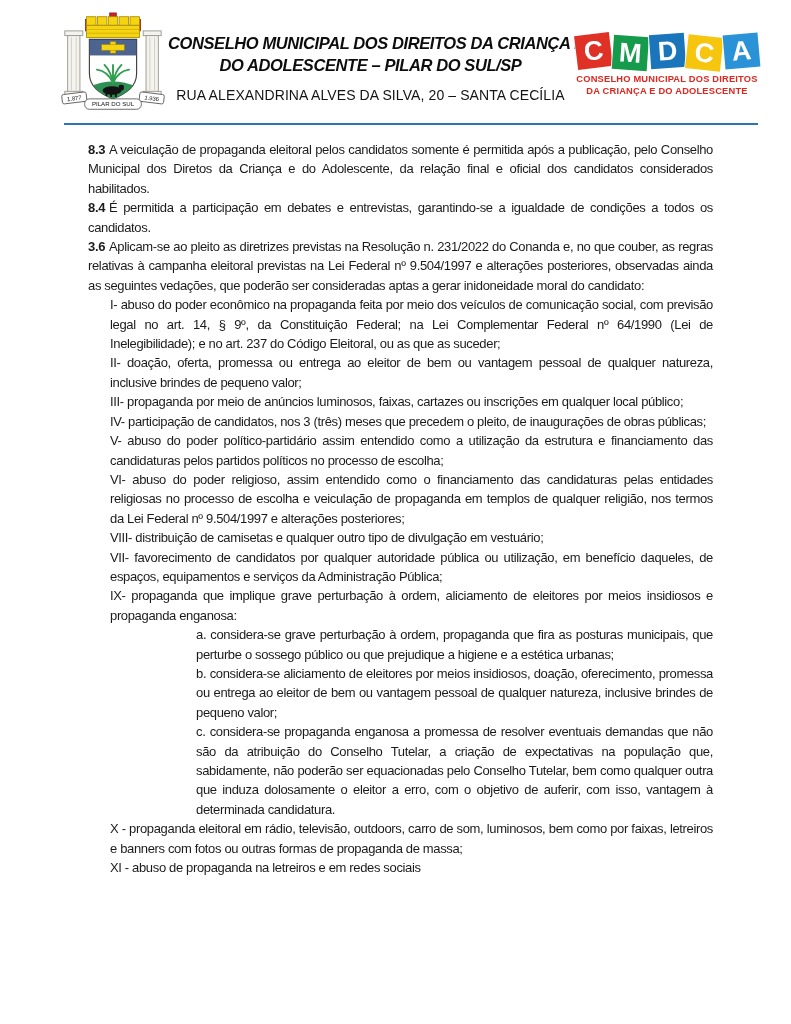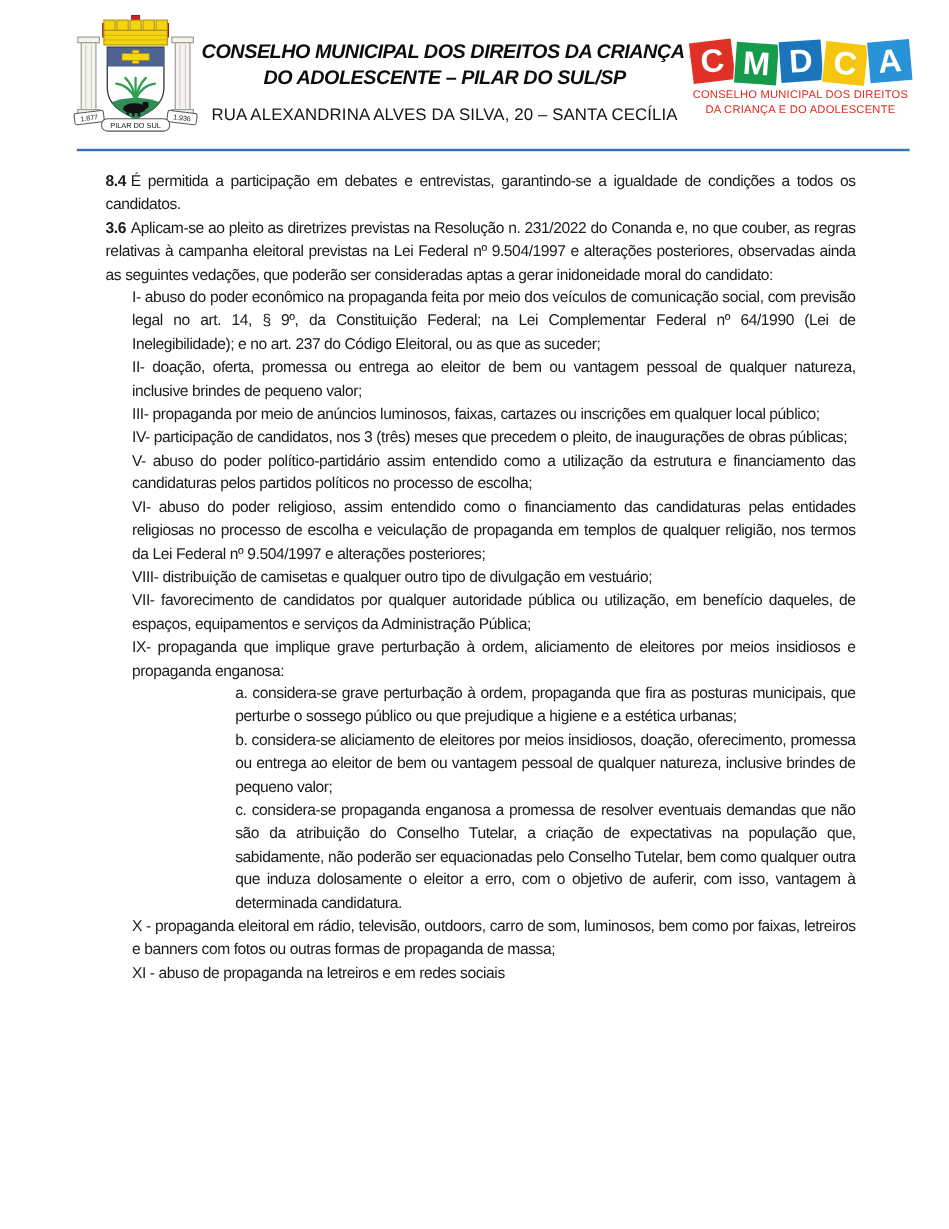--- a/index.html
+++ b/index.html
@@ -20,21 +20,21 @@
   .logo-block { flex:0 0 auto; width:188px; padding-top:22px; text-align:center; }
   .tiles { display:flex; justify-content:center; }
   .tile { width:35px; height:34px; margin:0 1px; display:flex; align-items:center;
           justify-content:center; color:#ffffff; font-weight:bold; font-size:27px;
           line-height:1; box-shadow:0 0 0 1px rgba(255,255,255,.9); }
   .tile:nth-child(1){ transform:rotate(-7deg); }
   .tile:nth-child(2){ transform:rotate(4deg) translateY(2px); }
   .tile:nth-child(3){ transform:rotate(-4deg); }
   .tile:nth-child(4){ transform:rotate(6deg) translateY(2px); }
   .tile:nth-child(5){ transform:rotate(-5deg); }
-  .logo-caption { margin-top:6px; font-weight:normal; font-size:9.3px; line-height:11.5px;
+  .logo-caption { margin-top:6px; font-weight:bold; font-size:9.3px; line-height:11.5px;
                   letter-spacing:0.2px; color:#e0261f; white-space:nowrap; }
   .rule { height:2px; background:#2e74b5; margin:5px 33px 0 64px; }
   
   .doc-body { padding:15px 78px 0 88px; font-size:13px; line-height:19.4px;
               letter-spacing:-0.35px; text-align:justify; }
   .para { margin:0; }
   .ind1 { margin-left:22px; }
   .ind2 { margin-left:108px; }
   .plabel { margin-right:4px; }
   svg text { font-family:"Liberation Sans","DejaVu Sans",sans-serif; }
@@ -153,20 +153,21 @@
       <div class="logo-caption" style="color: rgb(224, 38, 31);">
         <div>CONSELHO MUNICIPAL DOS DIREITOS</div>
         <div>DA CRIANÇA E DO ADOLESCENTE</div>
       </div>
     </div>
   </div>
 
   <div class="rule" style="background: rgb(46, 116, 181);"></div>
 
   <div class="doc-body">
+    <p class="para"><b class="plabel">8.3</b><span>A veiculação de propaganda eleitoral pelos candidatos somente é permitida após a publicação, pelo Conselho Municipal dos Diretos da Criança e do Adolescente, da relação final e oficial dos candidatos considerados habilitados.</span></p>
     <p class="para"><b class="plabel">8.4</b><span>É permitida a participação em debates e entrevistas, garantindo-se a igualdade de condições a todos os candidatos.</span></p>
     <p class="para"><b class="plabel">3.6</b><span>Aplicam-se ao pleito as diretrizes previstas na Resolução n. 231/2022 do Conanda e, no que couber, as regras relativas à campanha eleitoral previstas na Lei Federal nº 9.504/1997 e alterações posteriores, observadas ainda as seguintes vedações, que poderão ser consideradas aptas a gerar inidoneidade moral do candidato:</span></p>
     <p class="para ind1">I- abuso do poder econômico na propaganda feita por meio dos veículos de comunicação social, com previsão legal no art. 14, § 9º, da Constituição Federal; na Lei Complementar Federal nº 64/1990 (Lei de Inelegibilidade); e no art. 237 do Código Eleitoral, ou as que as suceder;</p>
     <p class="para ind1">II- doação, oferta, promessa ou entrega ao eleitor de bem ou vantagem pessoal de qualquer natureza, inclusive brindes de pequeno valor;</p>
     <p class="para ind1">III- propaganda por meio de anúncios luminosos, faixas, cartazes ou inscrições em qualquer local público;</p>
     <p class="para ind1">IV- participação de candidatos, nos 3 (três) meses que precedem o pleito, de inaugurações de obras públicas;</p>
     <p class="para ind1">V- abuso do poder político-partidário assim entendido como a utilização da estrutura e financiamento das candidaturas pelos partidos políticos no processo de escolha;</p>
     <p class="para ind1">VI- abuso do poder religioso, assim entendido como o financiamento das candidaturas pelas entidades religiosas no processo de escolha e veiculação de propaganda em templos de qualquer religião, nos termos da Lei Federal nº 9.504/1997 e alterações posteriores;</p>
     <p class="para ind1">VIII- distribuição de camisetas e qualquer outro tipo de divulgação em vestuário;</p>
     <p class="para ind1">VII- favorecimento de candidatos por qualquer autoridade pública ou utilização, em benefício daqueles, de espaços, equipamentos e serviços da Administração Pública;</p>

